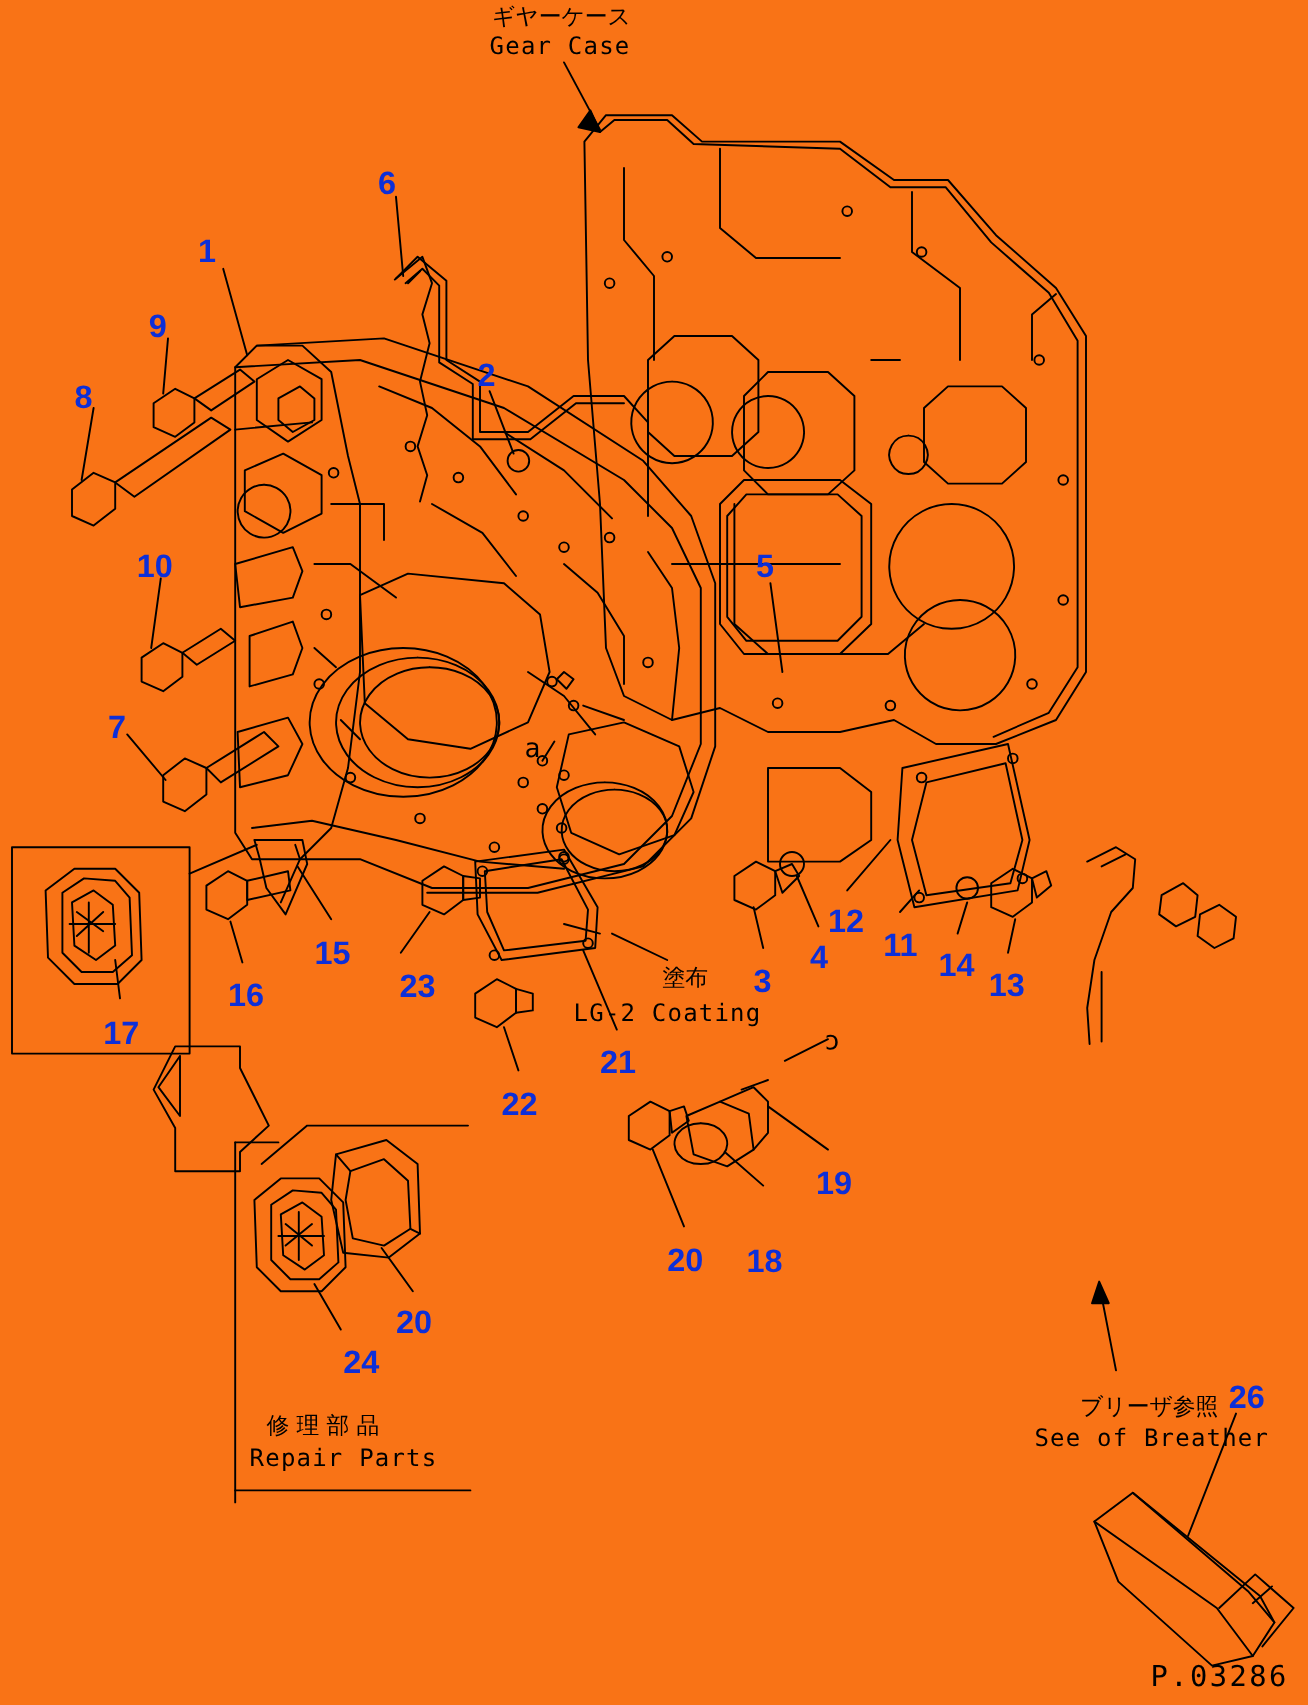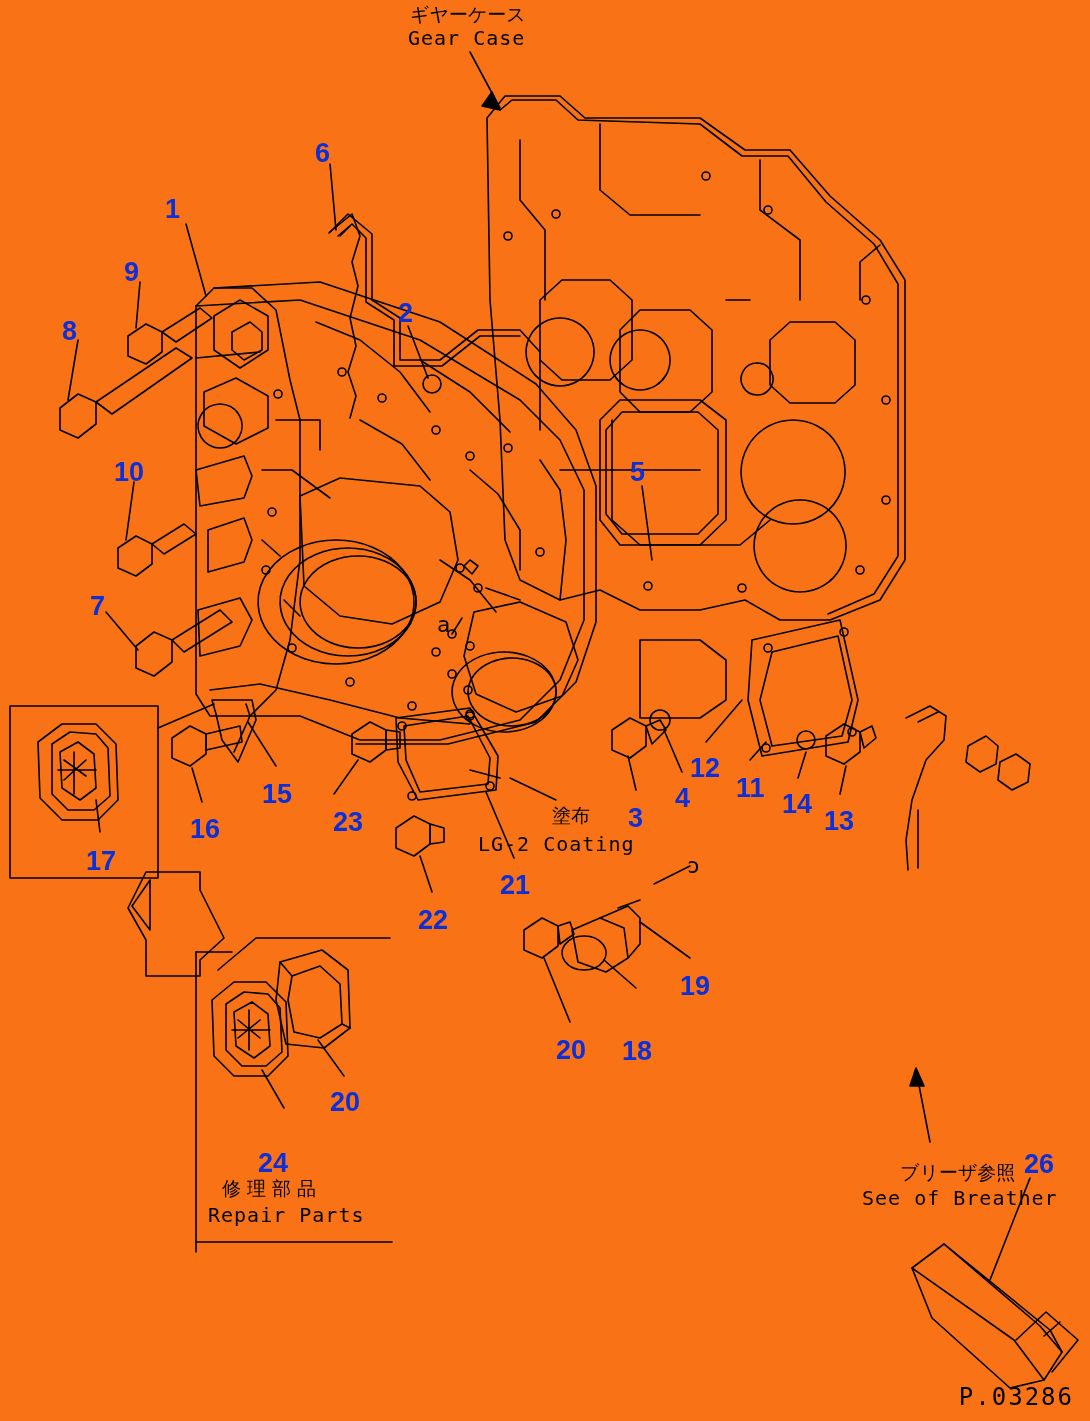--- a/index.html
+++ b/index.html
@@ -368,19 +368,19 @@
   <div class="callout" style="left:782px;  top:791px;">14</div>
   <div class="callout" style="left:262px;  top:781px;">15</div>
   <div class="callout" style="left:190px;  top:816px;">16</div>
   <div class="callout" style="left:86px;   top:848px;">17</div>
   <div class="callout" style="left:622px;  top:1002px;margin-top:36px;">18</div>
   <div class="callout" style="left:680px;  top:973px;">19</div>
   <div class="callout" style="left:556px;  top:1037px;">20</div>
   <div class="callout" style="left:500px;  top:872px;">21</div>
   <div class="callout" style="left:418px;  top:907px;">22</div>
   <div class="callout" style="left:333px;  top:809px;">23</div>
-  <div class="callout" style="left:258px;  top:1122px;margin-top:28px;">24</div>
+  <div class="callout" style="left:286px;  top:1122px;">24</div>
   <div class="callout" style="left:330px;  top:1089px;">20</div>
   <div class="callout" style="left:1024px; top:1151px;">26</div>
 
   <div class="code">P.03286</div>
 
 </div>
 
 </body></html>

